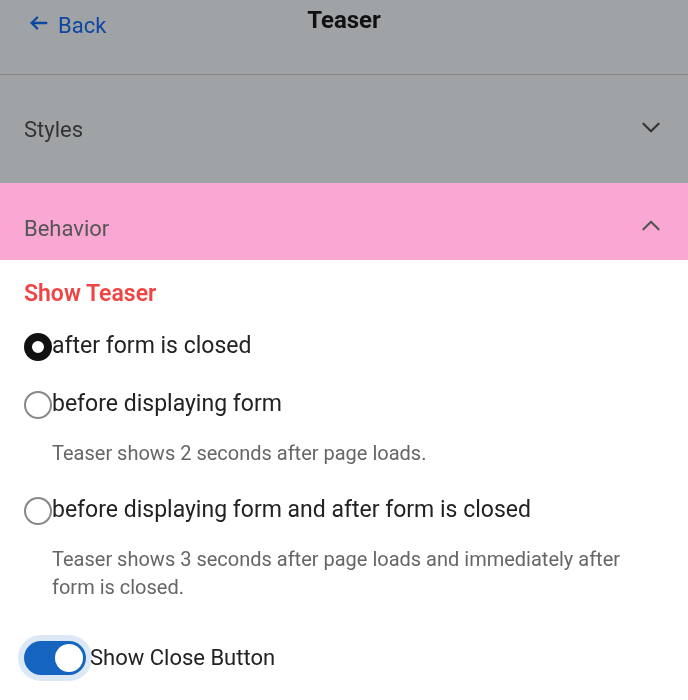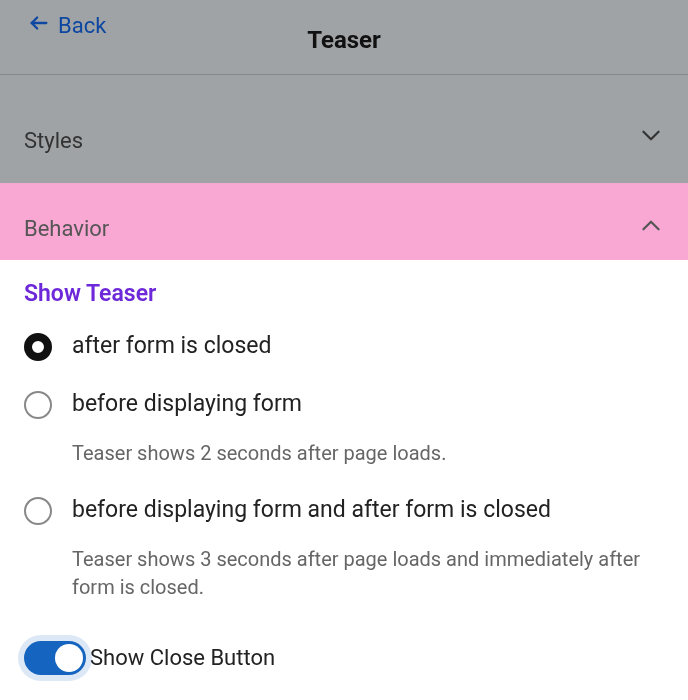--- a/index.html
+++ b/index.html
@@ -40,60 +40,57 @@
       height: 22px;
     }
     .title {
       position: absolute;
       left: 50%;
       transform: translateX(-50%);
       top: 6px;
       font-size: 24px;
       font-weight: 700;
       color: #111;
-      margin-top: 20px;
     }
     .section-header {
       display: flex;
       justify-content: space-between;
       align-items: center;
       padding: 30px 24px;
       font-size: 22px;
       cursor: pointer;
     }
     .section-header.collapsed {
       background: #A0A3A6;
       color: #333;
       height: 108px;
       padding: 30px 24px;
-      align-items: flex-end;
     }
     .section-header.expanded {
       background: #f9a8d4;
       color: #555;
       padding: 30px 24px 16px 24px;
     }
     .chevron {
       width: 26px;
       height: 26px;
       flex-shrink: 0;
     }
     .section-body {
       padding: 20px 24px;
     }
     .group-title {
       font-size: 23px;
       font-weight: 600;
-      color: #6d28d9;
+      color: #ef4444;
       margin-bottom: 24px;
     }
     .radio-option {
       display: flex;
       align-items: flex-start;
-      gap: 20px;
       margin-bottom: 28px;
       cursor: pointer;
     }
     .radio-circle {
       width: 28px;
       height: 28px;
       border-radius: 50%;
       border: 2px solid #888;
       flex-shrink: 0;
       position: relative;

